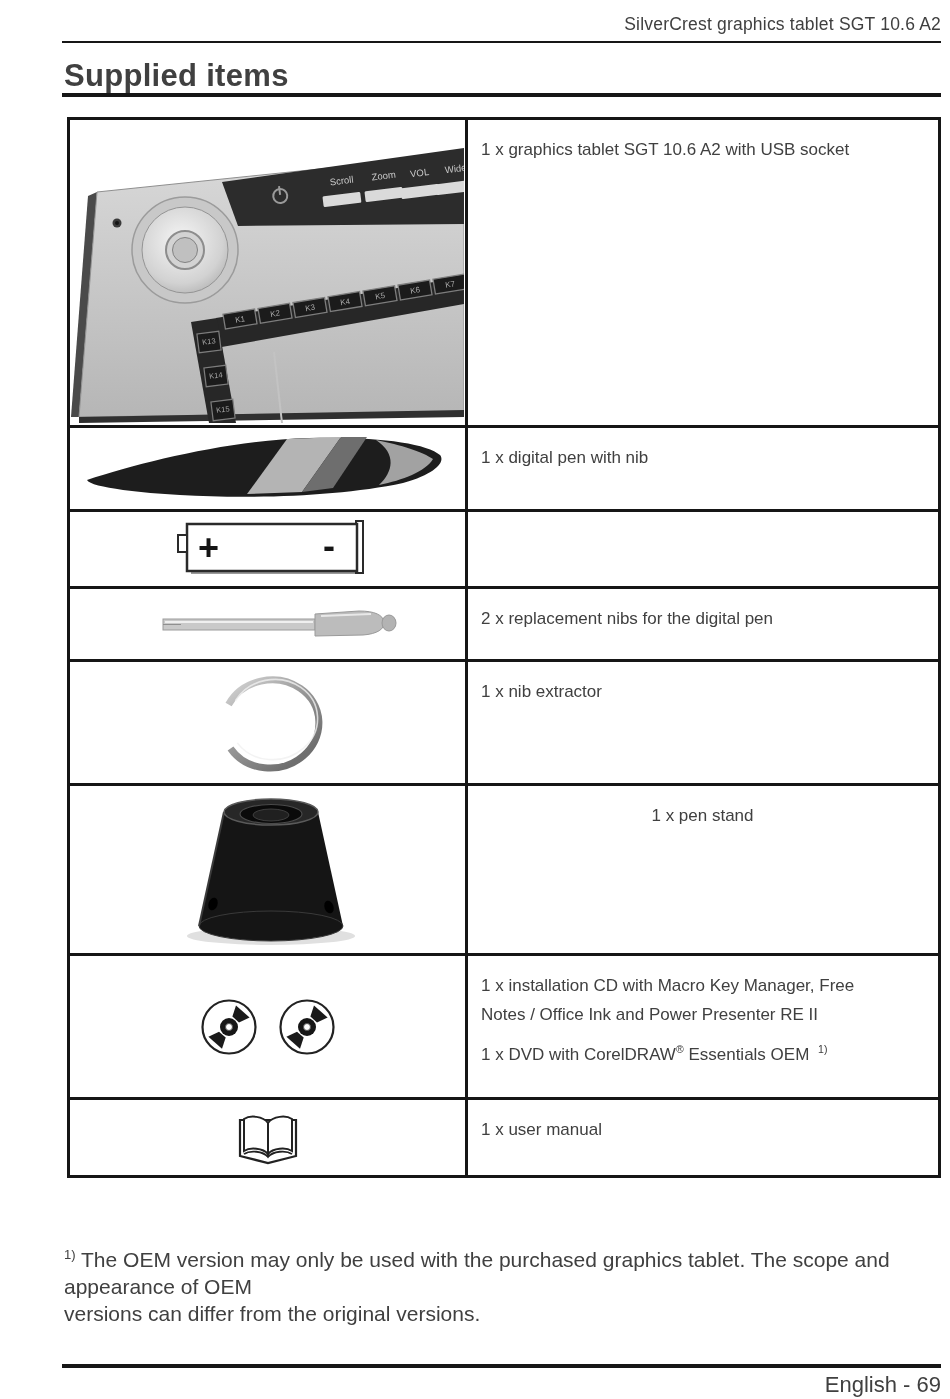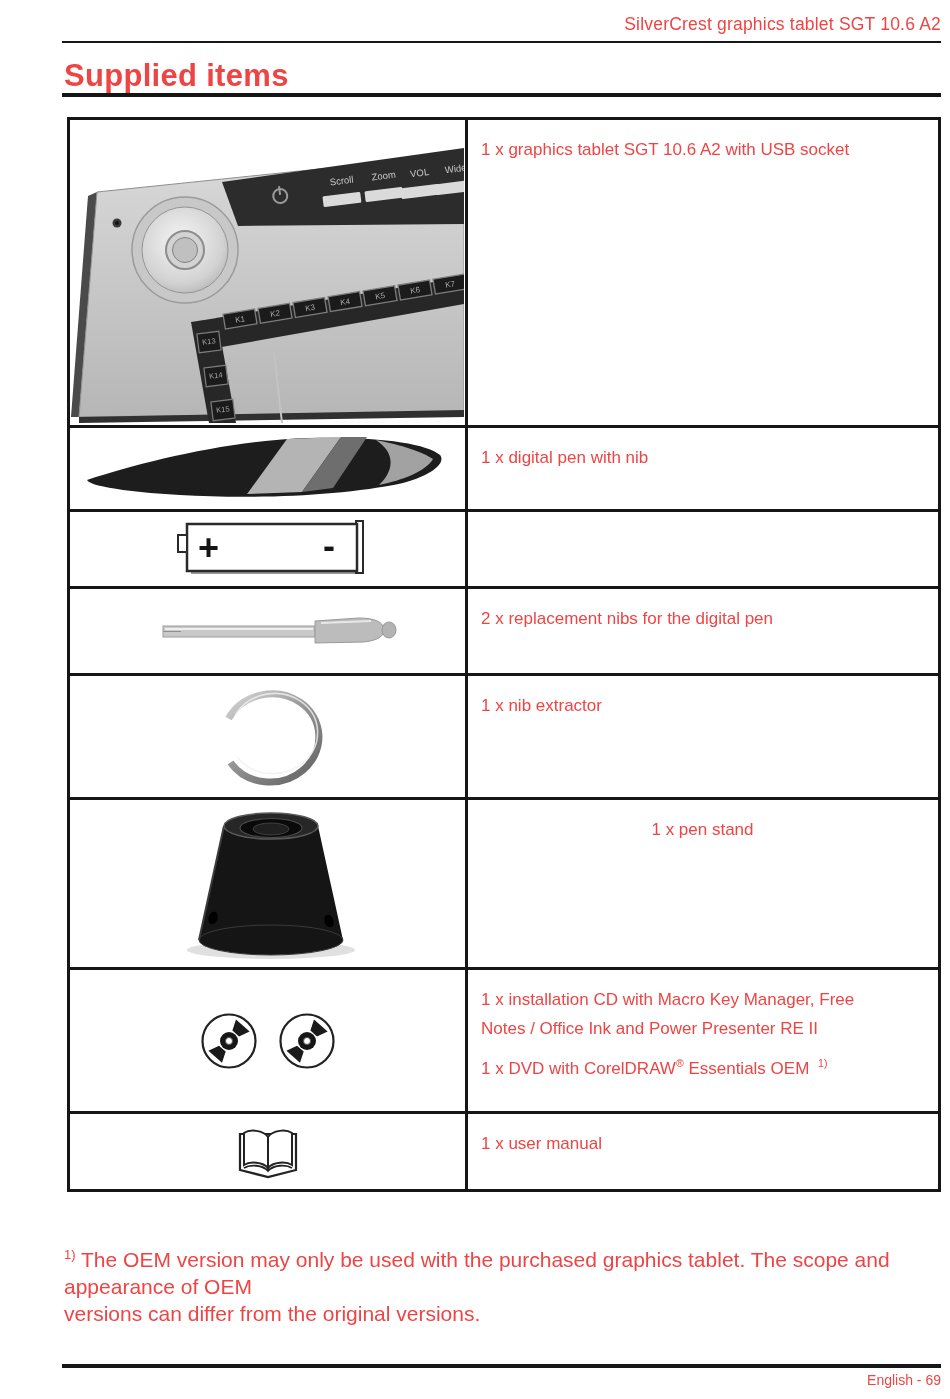--- a/index.html
+++ b/index.html
@@ -1,46 +1,46 @@
 <!DOCTYPE html>
 <html><head>
 <meta charset="utf-8">
 <style>
   * { margin:0; padding:0; box-sizing:border-box; }
   html,body { background:#fff; }
   .page {
     position:relative; width:950px; height:1399px; background:#fff;
-    font-family:"Liberation Sans", sans-serif; color:#ef4444; overflow:hidden;
+    font-family:"Liberation Sans", sans-serif; color:#404040; overflow:hidden;
   }
   svg text { font-family:"Liberation Sans", sans-serif; }
 
   .header-title { position:absolute; top:14px; right:9px; font-size:17.5px; letter-spacing:.2px; }
   .header-rule  { position:absolute; top:41px; left:62px; width:879px; height:2px; background:#161616; }
 
   .section-title { position:absolute; top:58px; left:64px; font-size:31px; font-weight:bold; letter-spacing:.3px; }
   .section-rule  { position:absolute; top:93px; left:62px; width:879px; height:3.5px; background:#161616; }
 
   .items-table { position:absolute; top:117px; left:67px; width:874px; border:3px solid #161616; background:#fff; }
   .row { display:flex; border-top:3px solid #161616; }
   .row:first-child { border-top:none; }
   .img-cell { width:398px; border-right:3px solid #161616; display:flex; align-items:center; justify-content:center; overflow:hidden; }
   .img-cell.topleft { align-items:flex-start; justify-content:flex-start; }
   .text-cell { flex:1; padding:15px 14px 0 13px; font-size:17px; line-height:29px; }
   .text-cell p { white-space:pre-line; }
-  .r1 { height:305px; } .r2 { height:84px; } .r3 { height:77px; } .r4 { height:87px; }
+  .r1 { height:305px; } .r2 { height:84px; } .r3 { height:77px; } .r4 { height:73px; }
   .r5 { height:124px; } .r6 { height:170px;text-align:center; } .r7 { height:144px; } .r8 { height:78px; }
   .r7 .text-cell p + p { margin-top:11px; }
   sup { font-size:.62em; line-height:0; }
   .sup-note { margin-left:4px; }
   .cd-pair { display:flex; gap:18px; }
 
   .footnote { position:absolute; top:1216px; left:64px; width:878px; font-size:21px; line-height:27px;margin-top:30px; }
   .footnote .fn-text { white-space:pre-line; }
   .footer-rule  { position:absolute; top:1364px; left:62px; width:879px; height:4px; background:#161616; }
-  .footer-label { position:absolute; top:1372px; right:9px; font-size:14px; }
+  .footer-label { position:absolute; top:1372px; right:9px; font-size:22px; }
 </style>
 </head>
 <body>
 
 <div class="page">
 
   <div class="header-title">SilverCrest graphics tablet SGT 10.6 A2</div>
   <div class="header-rule"></div>
 
   <div class="section-title">Supplied items</div>

